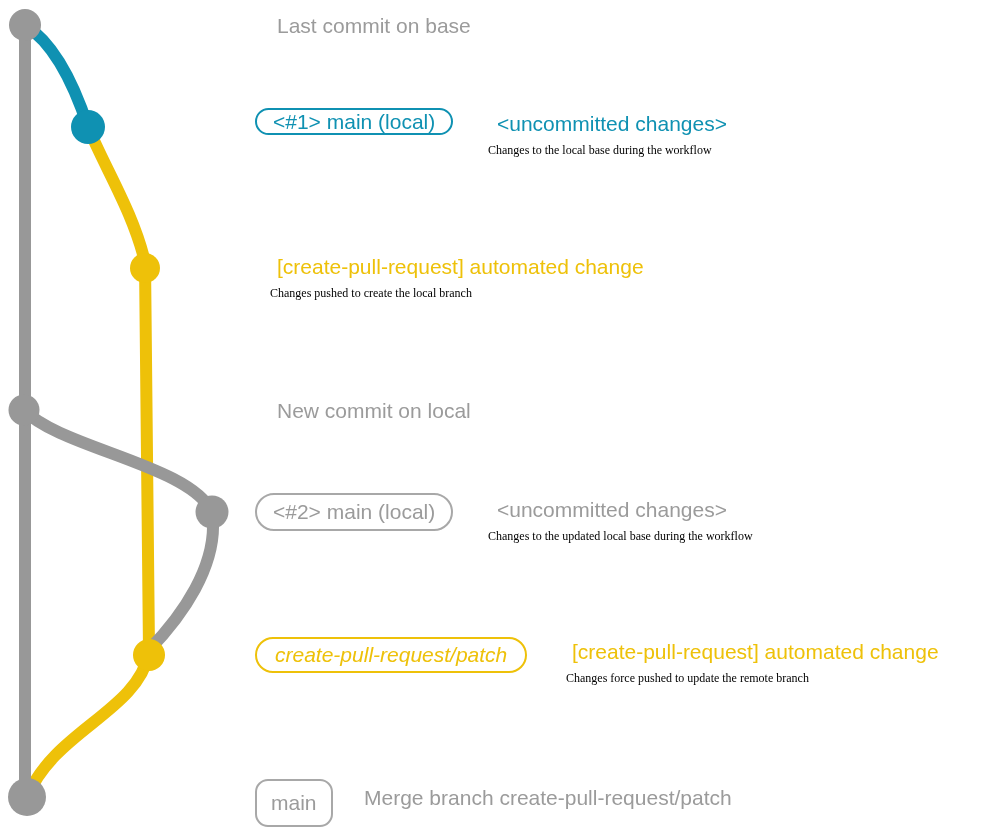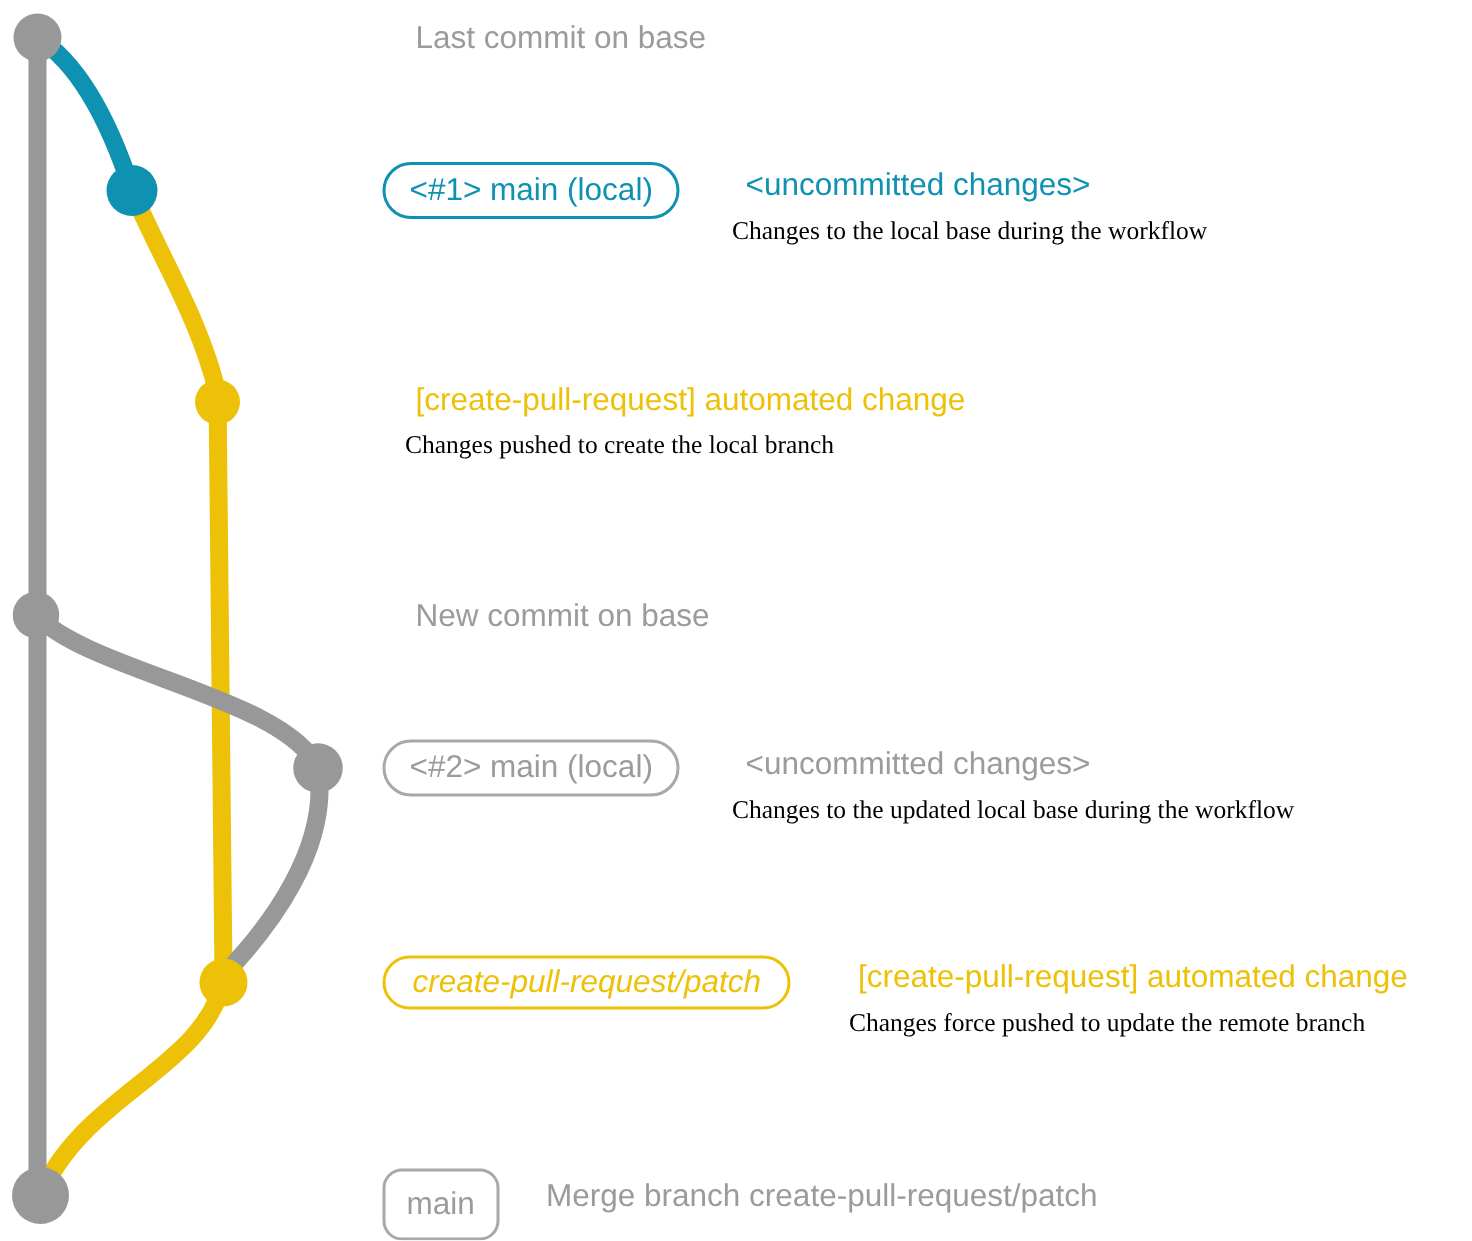--- a/index.html
+++ b/index.html
@@ -19,35 +19,35 @@
   .e-remote{stroke:var(--c-remote);}
   .edge{fill:none;stroke-width:12;stroke-linecap:round;}
 
   
   .n-base{fill:var(--c-base);}
   .n-local{fill:var(--c-local);}
   .n-remote{fill:var(--c-remote);}
 
   .t{position:absolute;white-space:nowrap;line-height:1.15;}
   .sans{font-family:"Liberation Sans", sans-serif;font-size:21px;margin-left:19px;}
-  .serif{font-family:"Liberation Serif", serif;font-size:17px;color:var(--c-desc);}
+  .serif{font-family:"Liberation Serif", serif;font-size:12px;color:var(--c-desc);}
   .c-gray{color:var(--c-base_text);}
   .c-local{color:var(--c-local);}
   .c-remote{color:var(--c-remote);}
 
   .badge{
     position:absolute;
     display:flex;align-items:center;justify-content:center;
     box-sizing:border-box;
     border:2px solid;
     font-size:21px;
     white-space:nowrap;
     background:#ffffff;
   }
-  .badge-local1{left:255px;top:108px;height:38px;padding:0 16px;border-radius:20px;
+  .badge-local1{left:255px;top:108px;height:27px;padding:0 16px;border-radius:20px;
     border-color:var(--c-local);color:var(--c-local);}
   .badge-local2{left:255px;top:493px;height:38px;padding:0 16px;border-radius:20px;
     border-color:#a8a8a8;color:var(--c-base_text);text-align:right;}
   .badge-patch{left:255px;top:637px;height:36px;padding:0 18px;border-radius:18px;
     border-color:var(--c-remote);color:var(--c-remote);font-style:italic;}
   .badge-main{left:255px;top:779px;height:48px;padding:0 14px;border-radius:13px;
     border-color:#a8a8a8;color:var(--c-base_text);}
 </style>
 </head>
 <body>
@@ -77,21 +77,21 @@
 
   <div class="t sans c-gray" style="left:258px;top:14px">Last commit on base</div>
 
   <div class="badge badge-local1">&lt;#1&gt; main (local)</div>
   <div class="t sans c-local" style="left:478px;top:112px">&lt;uncommitted changes&gt;</div>
   <div class="t serif" style="left:488px;top:144px">Changes to the local base during the workflow</div>
 
   <div class="t sans c-remote" style="left:258px;top:255px">[create-pull-request] automated change</div>
   <div class="t serif" style="left:270px;top:287px">Changes pushed to create the local branch</div>
 
-  <div class="t sans c-gray" style="left:258px;top:399px">New commit on base</div>
+  <div class="t sans c-gray" style="left:258px;top:399px">New commit on local</div>
 
   <div class="badge badge-local2">&lt;#2&gt; main (local)</div>
   <div class="t sans c-gray" style="left:478px;top:498px">&lt;uncommitted changes&gt;</div>
   <div class="t serif" style="left:488px;top:530px">Changes to the updated local base during the workflow</div>
 
   <div class="badge badge-patch">create-pull-request/patch</div>
   <div class="t sans c-remote" style="left:553px;top:640px">[create-pull-request] automated change</div>
   <div class="t serif" style="left:566px;top:672px">Changes force pushed to update the remote branch</div>
 
   <div class="badge badge-main">main</div>

